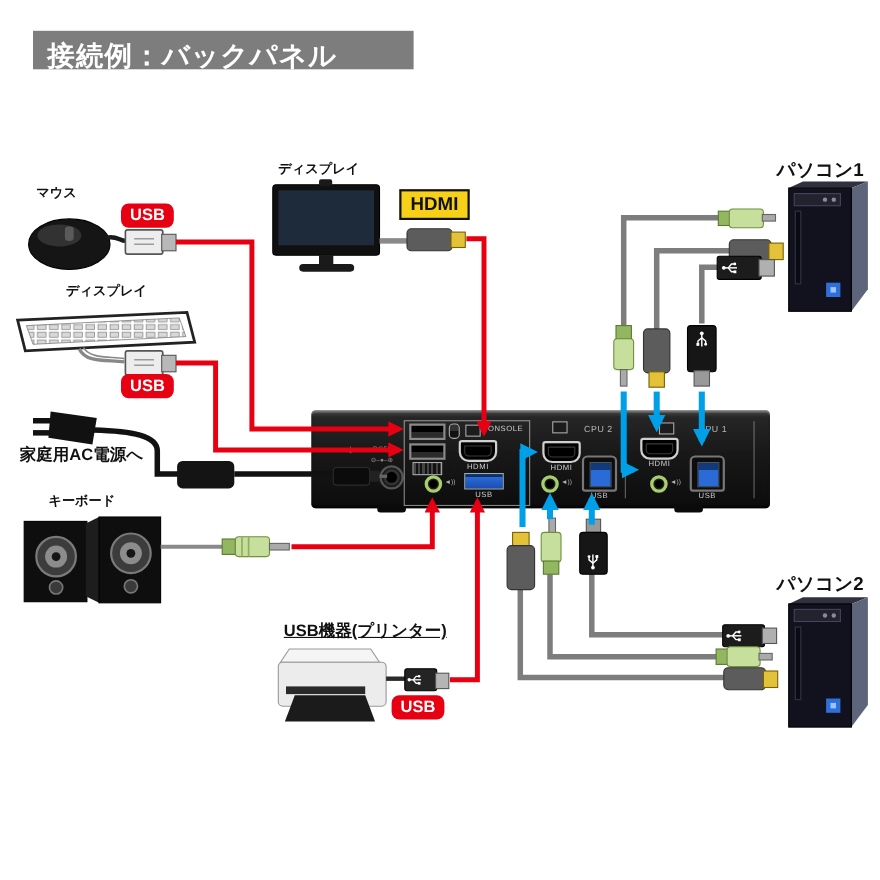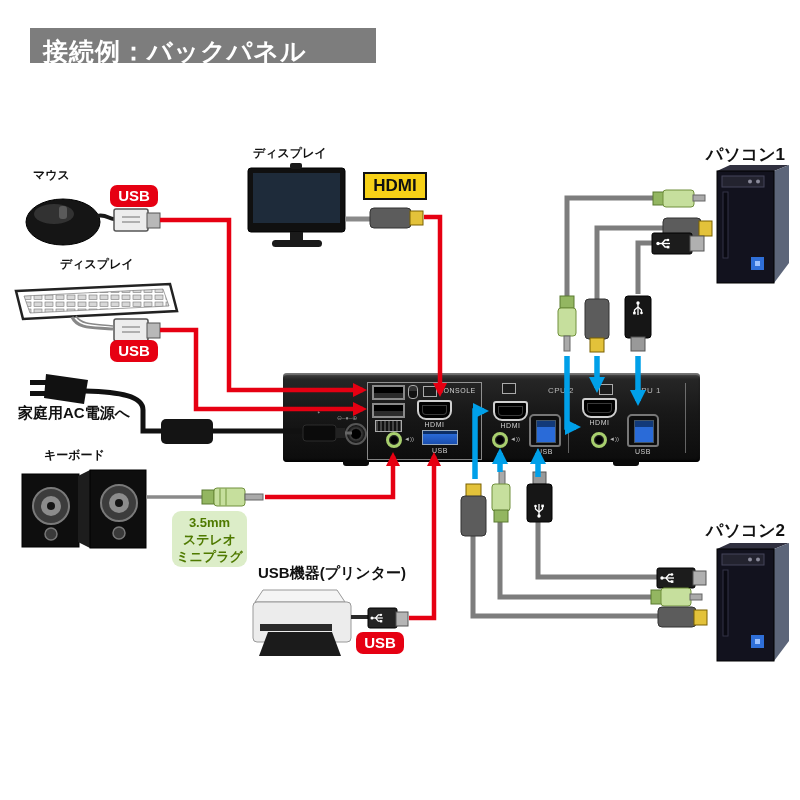--- a/index.html
+++ b/index.html
@@ -63,33 +63,28 @@
 
 <div id="stage">
 
   <div id="title-banner">接続例：バックパネル</div>
 
   <div class="lbl lbl16" style="left:33px;top:167px;">マウス</div>
   <div class="lbl lbl16" style="left:60px;top:256px;">ディスプレイ</div>
   <div class="lbl lbl16" style="left:253px;top:145px;">ディスプレイ</div>
   <div class="lbl lbl15" style="left:18px;top:404px;">家庭用AC電源へ</div>
   <div class="lbl lbl16" style="left:44px;top:447px;">キーボード</div>
-  <div class="lbl lbl15" style="left:258px;top:564px;">USB機器(プリンター)</div>
+  <div class="lbl lbl15" style="left:258px;top:564px;text-decoration:underline;">USB機器(プリンター)</div>
   <div class="lbl lbl17" style="left:706px;top:143px;">パソコン1</div>
   <div class="lbl lbl17" style="left:706px;top:519px;">パソコン2</div>
 
   <div class="badge-usb" style="left:110px;top:185px;">USB</div>
   <div class="badge-usb" style="left:110px;top:340px;">USB</div>
   <div class="badge-usb" style="left:356px;top:632px;">USB</div>
   <div id="badge-hdmi">HDMI</div>
-  <div id="badge-35mm">
-    <div>3.5mm</div>
-    <div>ステレオ</div>
-    <div>ミニプラグ</div>
-  </div>
 
   <div id="kvm">
     <div class="foot" style="left:60px;"></div>
     <div class="foot" style="left:330px;"></div>
 
     <div id="dc-arrow">↓</div>
     <div id="dc-label">DC5V</div>
     <div id="dc-pol">⊖–●–⊕</div>
     <div id="dc-jack"></div>
 
@@ -101,21 +96,21 @@
     <div class="mon-ic" style="left:140px;top:13px;"></div>
     <div class="plabel" style="left:155px;top:14px;width:42px;text-align:left;">CONSOLE</div>
     <div class="hdmi-port" style="left:134px;top:27px;"></div>
     <div class="plabel" style="left:134px;top:48px;width:35px;">HDMI</div>
     <div class="jack" style="left:103px;top:59px;"></div>
     <div class="spk-ic" style="left:121px;top:63px;">◄))</div>
     <div class="usb3a" style="left:139px;top:57px;"></div>
     <div class="plabel" style="left:139px;top:74px;width:36px;">USB</div>
 
     <div class="mon-ic" style="left:219px;top:10px;"></div>
-    <div class="seclabel" style="left:248px;top:13px;margin-left:17px;">CPU 2</div>
+    <div class="seclabel" style="left:248px;top:13px;">CPU 2</div>
     <div class="hdmi-port" style="left:210px;top:28px;"></div>
     <div class="plabel" style="left:210px;top:49px;width:35px;">HDMI</div>
     <div class="jack" style="left:209px;top:59px;"></div>
     <div class="spk-ic" style="left:227px;top:63px;">◄))</div>
     <div class="usbb" style="left:246px;top:41px;">
         <div class="usbb-in"></div>
       </div>
     <div class="plabel" style="left:246px;top:75px;width:32px;">USB</div>
     <div class="vdiv" style="left:285px;"></div>
 

